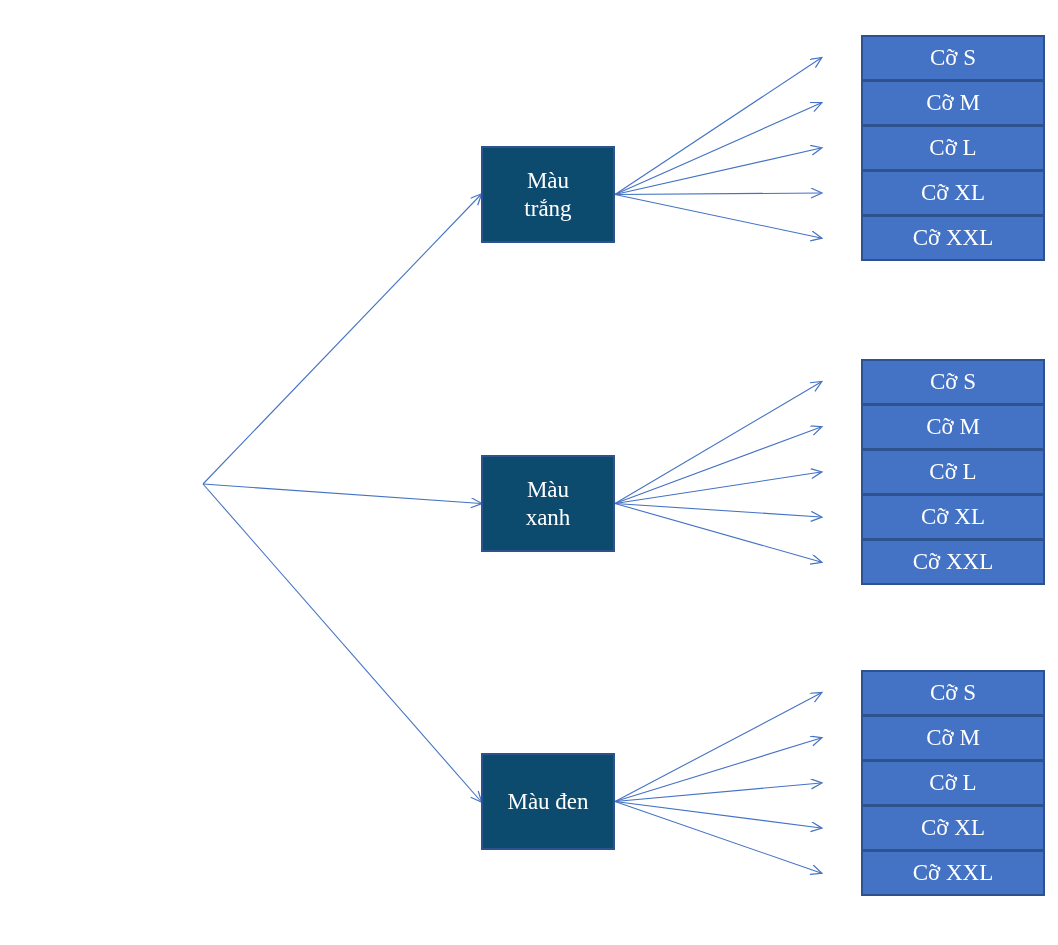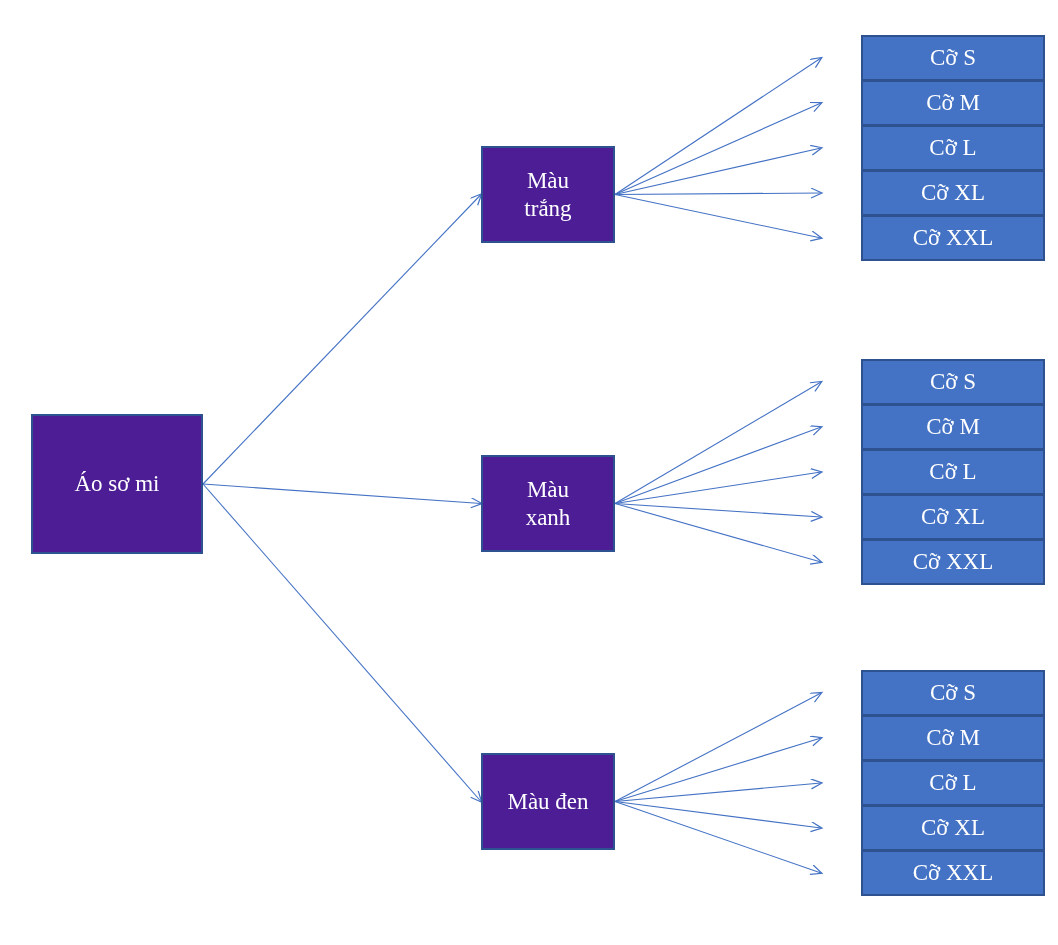--- a/index.html
+++ b/index.html
@@ -19,21 +19,21 @@
     position: absolute;
     left: 0;
     top: 0;
     width: 1058px;
     height: 945px;
     pointer-events: none;
   }
   .node {
     position: absolute;
     box-sizing: border-box;
-    background: #4c1d95;
+    background: #0c4a6e;
     border: 2px solid #2E528F;
     color: #ffffff;
     display: flex;
     align-items: center;
     justify-content: center;
     text-align: center;
     line-height: 1.18;
     white-space: pre-line;
     z-index: 2;
   }
@@ -107,23 +107,20 @@
         <path d="M615,503.5 L821,562"></path>
         <path d="M203,484 L481,801.5"></path>
         <path d="M615,801.5 L821,693"></path>
         <path d="M615,801.5 L821,738"></path>
         <path d="M615,801.5 L821,783"></path>
         <path d="M615,801.5 L821,828"></path>
         <path d="M615,801.5 L821,873"></path>
       </g>
   </svg>
 
-  <div class="node node-root">
-    <span>Áo sơ mi</span>
-  </div>
 
   <div class="node node-color node-color-0">
     <span>Màu
 trắng</span>
   </div>
   <div class="node node-color node-color-1">
     <span>Màu
 xanh</span>
   </div>
   <div class="node node-color node-color-2">

